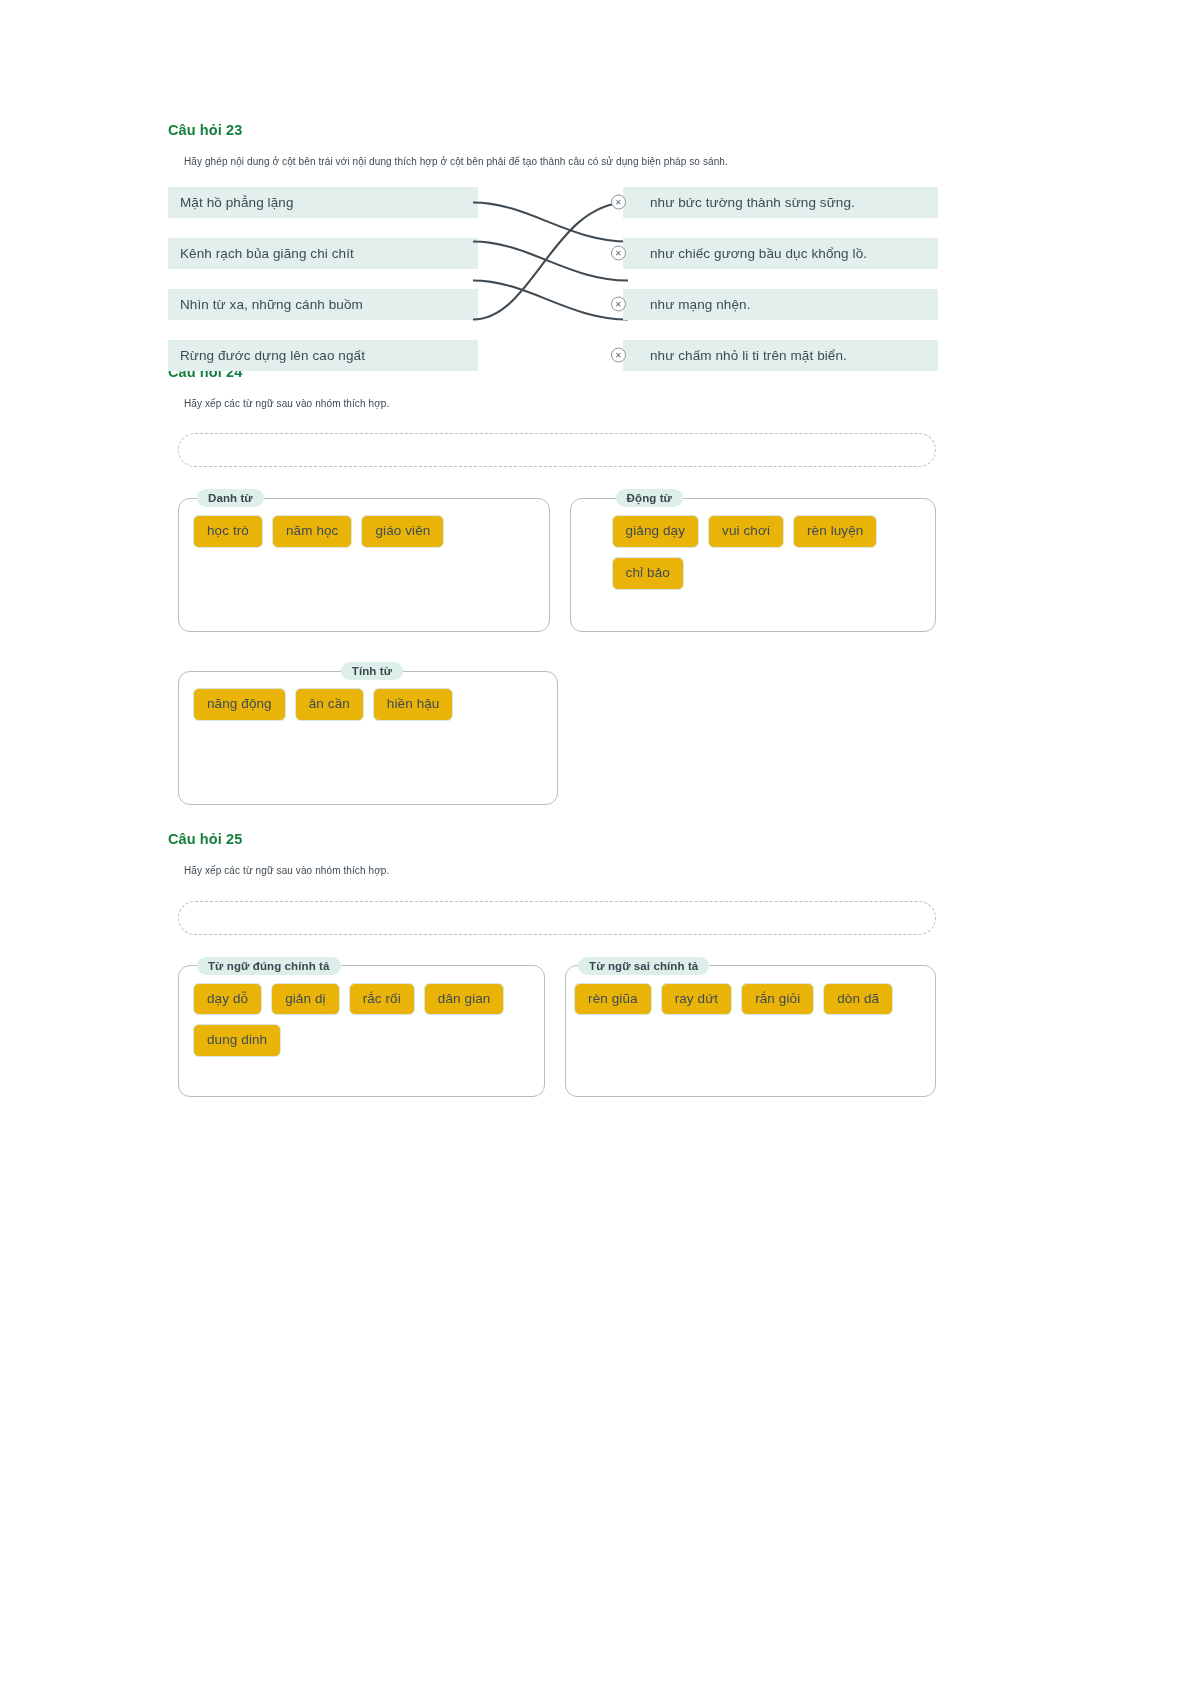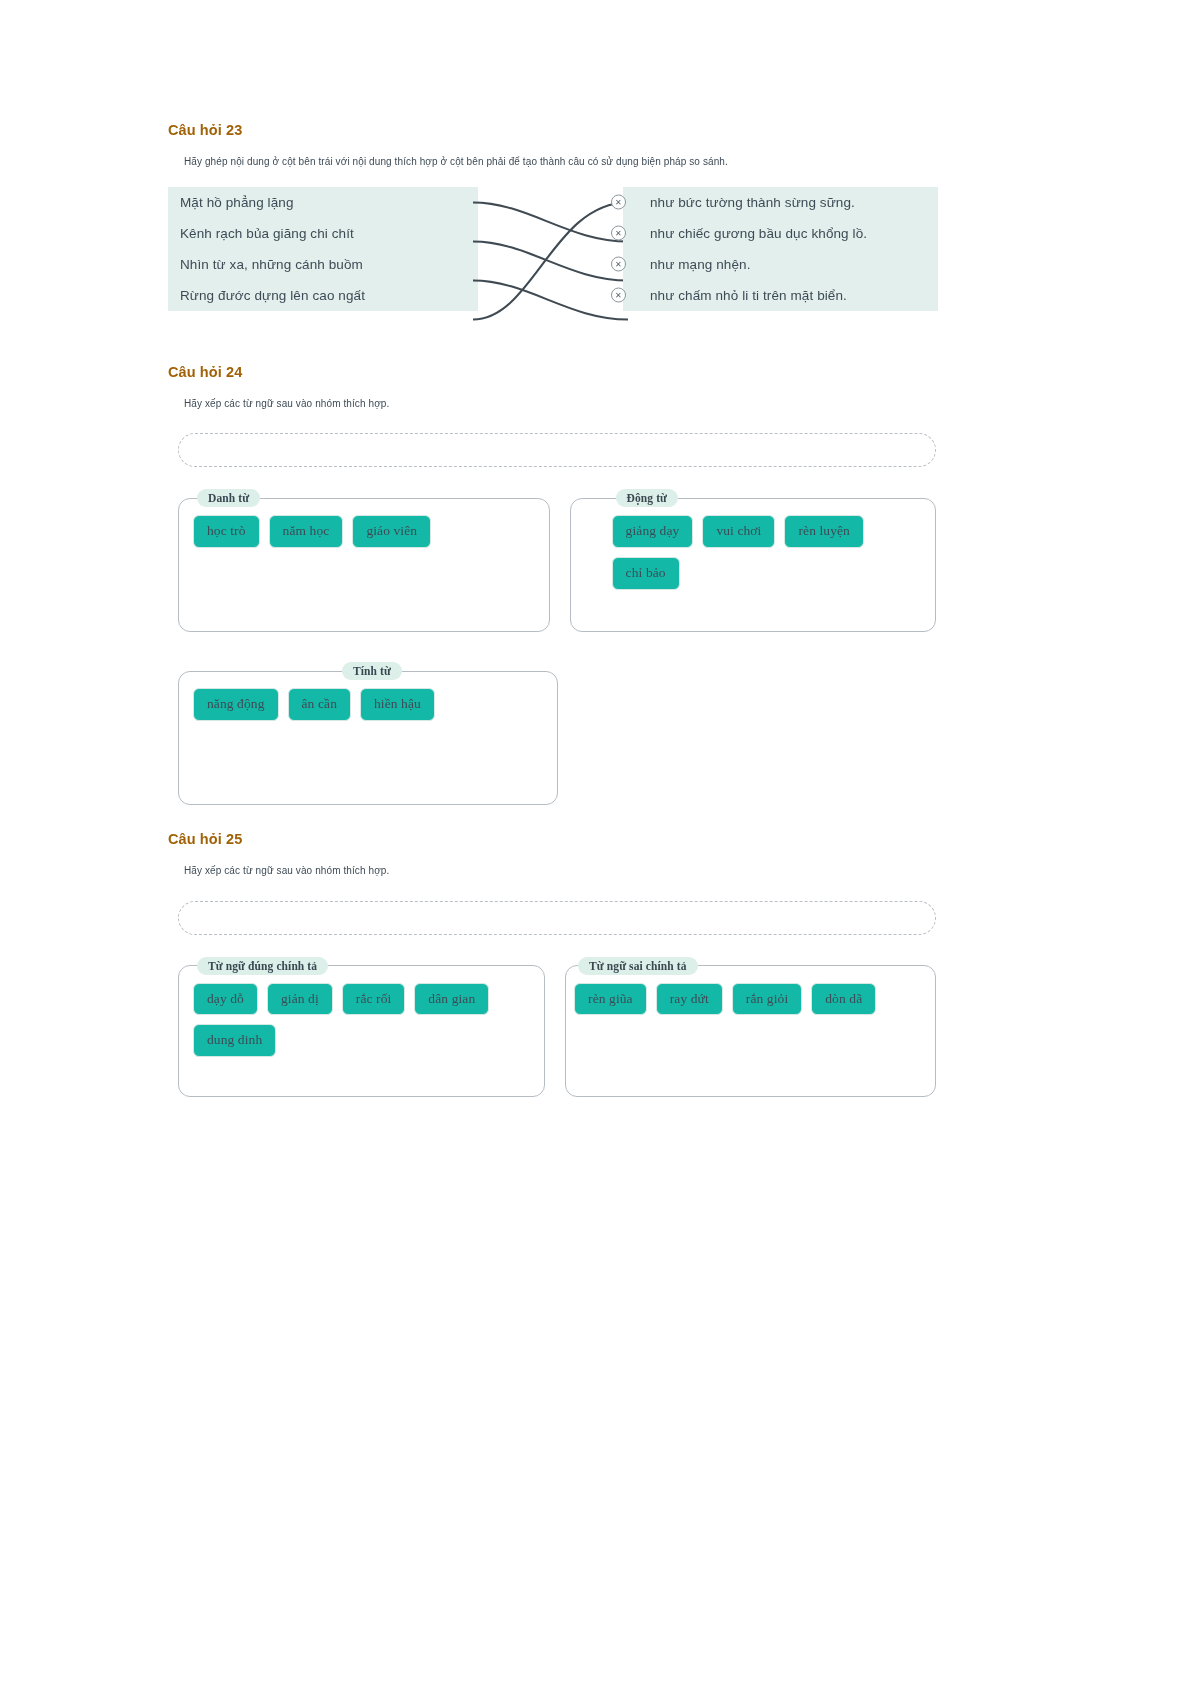--- a/index.html
+++ b/index.html
@@ -25,21 +25,21 @@
     position: absolute;
     left: 168px;
     top: 122px;
     width: 770px;
   }
 
   
   .q-title {
     font-size: 14.5px;
     font-weight: bold;
-    color: #a16207;
+    color: #15803d;
     letter-spacing: .1px;
     margin: 0 0 8px 0;
   }
   .q-prompt {
     font-size: 10px;
     color: #3d4b56;
     line-height: 1.55;
     margin: 16px;
     letter-spacing: .1px;
   }
@@ -59,21 +59,21 @@
   .match-col.left  { left: 0; }
   .match-col.right { left: 455px; width: 315px; }
 
   .match-item {
     background: #e2efec;
     height: 31px;
     line-height: 31px;
     font-size: 13.5px;
     color: #3d4b56;
     padding: 0 12px;
-    margin-bottom: 0;
+    margin-bottom: 20px;
     box-sizing: border-box;
     letter-spacing: .1px;
     white-space: nowrap;
   }
   .match-col.right .match-item {
     padding-left: 27px;
     position: relative;
   }
   .node {
     position: absolute;
@@ -122,42 +122,41 @@
     margin-top: 22px;
     margin-left: 8px;
   }
   .group {
     border: 1.4px solid #b5bcc4;
     border-radius: 12px;
     box-sizing: border-box;
     padding: 0 14px 14px 14px;
     position: relative;
     background: #ffffff;
-    font-family: Liberation Serif, serif;
   }
   .group > legend {
     font-size: 11.5px;
     font-weight: bold;
     color: #3a4751;
     background: #dcefe9;
     border-radius: 10px;
     padding: 3px 11px 3px 11px;
     margin-left: 4px;
     letter-spacing: .1px;
   }
   .chips {
     display: flex;
     flex-wrap: wrap;
     gap: 9px;
     padding-top: 8px;
   }
   .chip {
     border: 1.3px solid #d6e8e3;
     border-radius: 6px;
-    background: #14b8a6;
+    background: #eab308;
     font-size: 13.5px;
     color: #3d4b56;
     padding: 8px 13px;
     line-height: 1.1;
     white-space: nowrap;
     letter-spacing: .1px;
   }
 
   
   .g-w-left  { width: 380px; min-height: 143px; }

